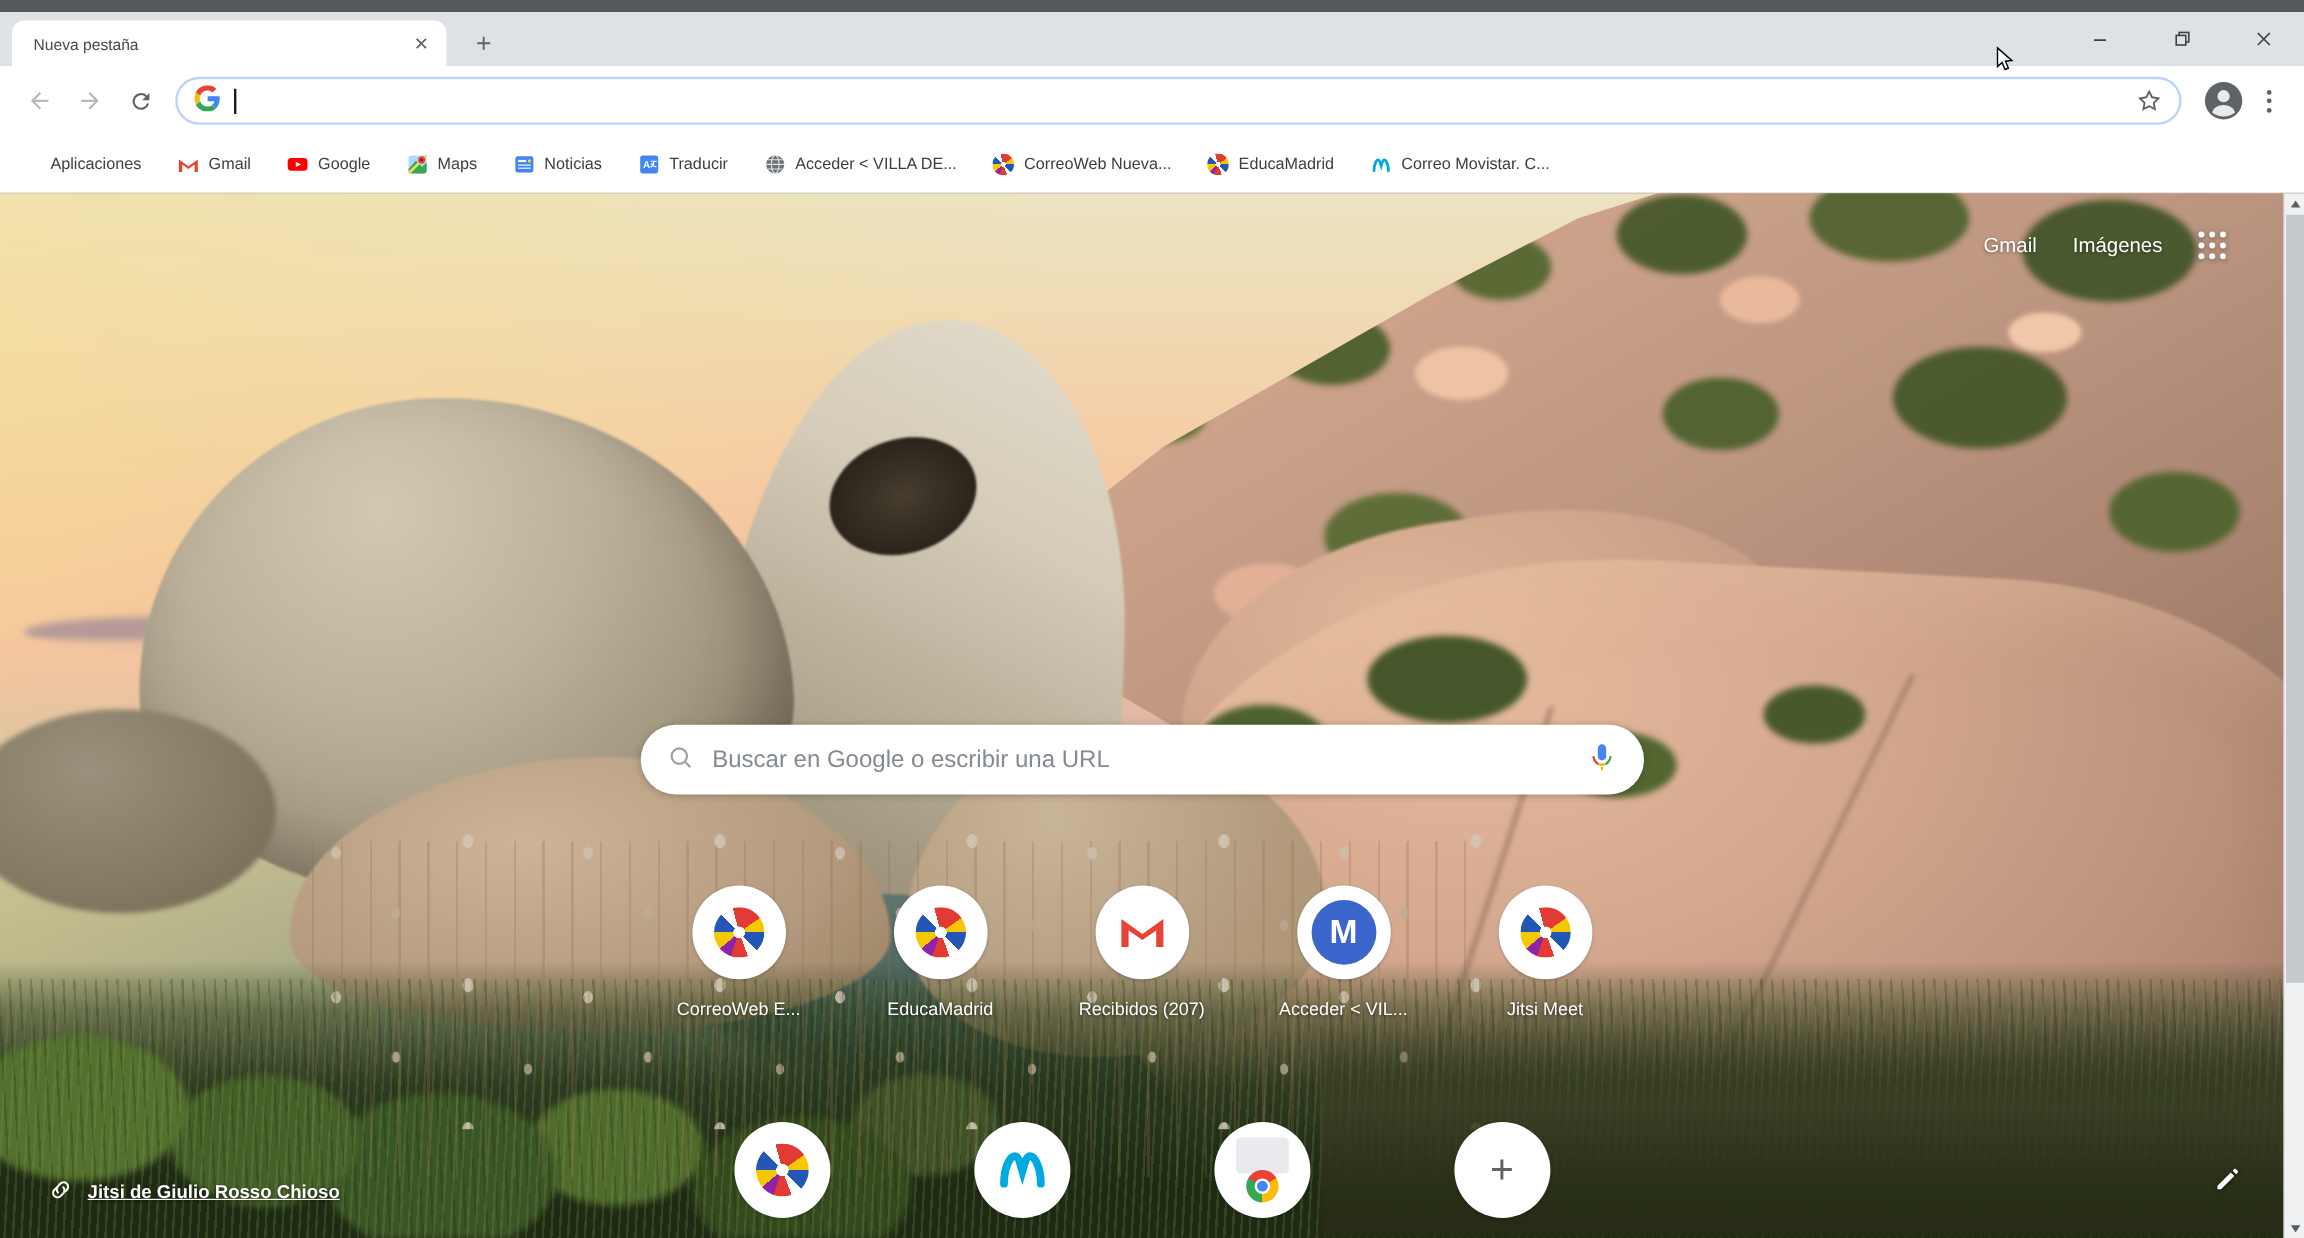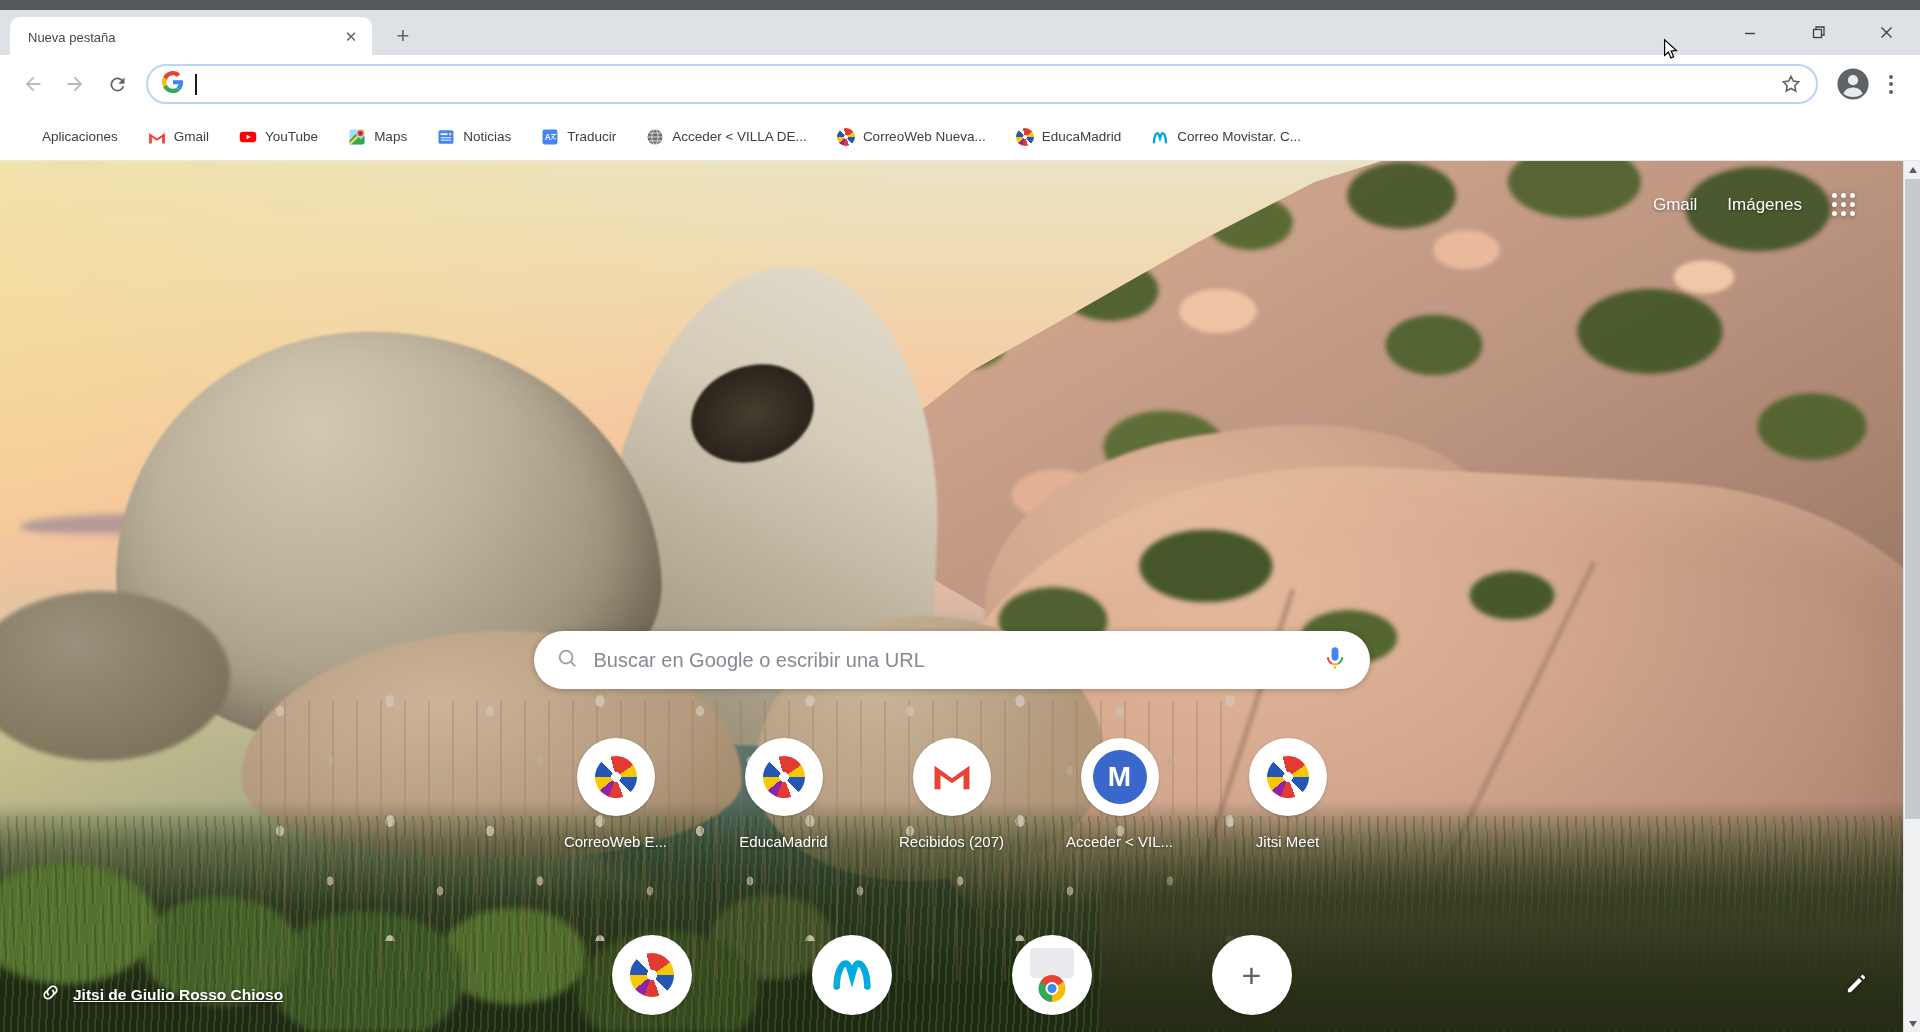--- a/index.html
+++ b/index.html
@@ -135,21 +135,21 @@
   
   .overlay { position:absolute; inset:0 17px 0 0; }
   .pg-header { position:absolute; top:32px; right:48px; display:flex; align-items:center; gap:30px; }
   .pg-link { color:#fff; font-size:17px; text-shadow:0 1px 3px rgba(0,0,0,.45); cursor:pointer; }
   .apps-dots { display:grid; grid-template-columns:repeat(3,5px); grid-template-rows:repeat(3,5px);
                gap:4px; cursor:pointer; filter:drop-shadow(0 1px 2px rgba(0,0,0,.4)); }
   .apps-dots i { background:#fff; border-radius:50%; }
   .glogo { position:absolute; top:248px; left:0; right:0; text-align:center; color:#fff;
            font-size:96px; font-weight:700; letter-spacing:-3px; line-height:1;
            text-shadow:0 2px 8px rgba(0,0,0,.22); }
-  .searchbar { position:absolute; top:470px; left:50%; transform:translateX(-50%);
+  .searchbar { position:absolute; top:443px; left:50%; transform:translateX(-50%);
                width:836px; height:58px; background:#fff; border-radius:29px;
                box-shadow:0 1px 6px rgba(32,33,36,.3); display:flex; align-items:center; padding:0 22px; }
   .searchbar input { flex:1; border:none; outline:none; font-size:20px; color:#202124; margin:0 16px; }
   .searchbar input::placeholder { color:#848a90; }
   .tiles { position:absolute; top:577px; left:0; right:0; display:flex; justify-content:center; gap:56px; }
   .tile { width:112px; text-align:center; cursor:pointer; }
   .tile-c { width:78px; height:78px; border-radius:50%; background:#fff; margin:0 auto;
             display:flex; align-items:center; justify-content:center; box-shadow:0 1px 3px rgba(0,0,0,.2); }
   .tile-l { margin-top:17px; color:#fff; font-size:15px; font-weight:400; white-space:nowrap;
             overflow:hidden; text-overflow:ellipsis; text-shadow:0 1px 3px rgba(0,0,0,.55); }
@@ -292,21 +292,21 @@
       </span>
       <span>Gmail</span>
     </div>
     <div class="bm">
       <span class="bm-ico">
         <svg width="18" height="14" viewBox="0 0 24 18">
             <rect x="1" y="2" width="22" height="14" rx="4" fill="#f00"></rect>
             <path d="M10 6l6 3-6 3z" fill="#fff"></path>
           </svg>
       </span>
-      <span>YouTube</span>
+      <span>Google</span>
     </div>
     <div class="bm">
       <span class="bm-ico">
         <svg width="18" height="18" viewBox="0 0 24 24">
             <rect x="2" y="2" width="20" height="20" rx="3" fill="#aadaff"></rect>
           <path d="M2 17l8-9 7 7 5-5v9a3 3 0 0 1-3 3H5a3 3 0 0 1-3-3z" fill="#34a853"></path>
           <path d="M2 22L22 2" stroke="#fdd663" stroke-width="3"></path>
           <circle cx="16.5" cy="7" r="4" fill="#ea4335"></circle>
             <circle cx="16.5" cy="7" r="1.5" fill="#7b1310"></circle>
           </svg>

